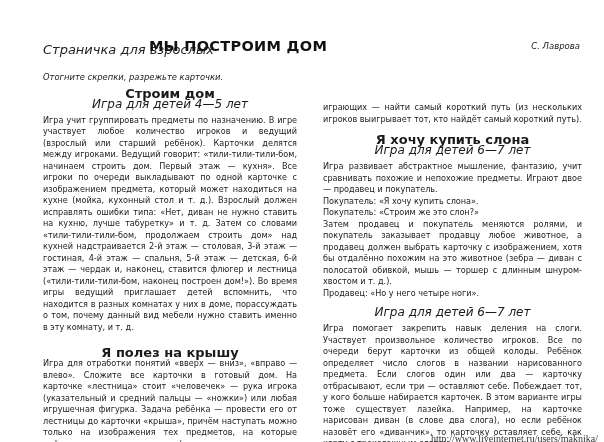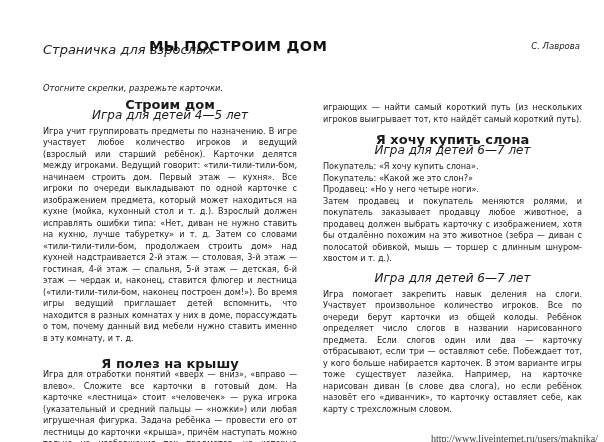--- a/index.html
+++ b/index.html
@@ -5,21 +5,21 @@
   html, body { margin: 0; padding: 0; background: #ffffff; }
   body { width: 604px; height: 442px; position: relative; overflow: hidden;
          font-family: "DejaVu Sans", sans-serif; color: #1a1a1a; }
   .hdr-left { position: absolute; left: 43px; top: 42px; font-size: 13px; font-style: italic; color: #222; }
   .hdr-title { position: absolute; left: 0; width: 476px; top: 38px; text-align: center;
                font-size: 14.5px; font-weight: bold; letter-spacing: 0.3px; color: #111; }
   .hdr-right { position: absolute; right: 24px; top: 41px; font-size: 8.5px; font-style: italic; color: #222; }
   .col { position: absolute; font-size: 8.1px; line-height: 11.5px; text-align: justify; }
   .col-left { left: 43px; width: 254px; top: 71px; }
   .col-right { left: 323px; width: 259px; top: 82px; margin-top: 20px; }
-  .instr { font-style: italic; font-size: 8.4px; margin: 12px 0 5px 0; }
+  .instr { font-style: italic; font-size: 8.4px; margin: 1px 0 5px 0; }
   .sec-title { text-align: center; font-weight: bold; font-size: 13px; line-height: 10px; margin-top: 4px; }
   .sec-sub { text-align: center; font-style: italic; font-size: 12px; line-height: 10px; margin-bottom: 6px; }
   .para { margin: 0; text-indent: 0; }
   .gap { height: 11px; }
   .footer-url { position: absolute; right: 6px; top: 433px; font-family: Liberation Serif, serif;
                 font-size: 10px; color: #333; }
 </style>
 </head>
 <body>
 
@@ -47,24 +47,25 @@
 </div>
 
 <div class="col col-right">
   <p class="para">играющих — найти самый короткий путь (из нескольких игроков выигрывает тот, кто найдёт самый короткий путь).</p>
 
   <div class="gap" style="height:6px"></div>
 
   <div>
     <div class="sec-title">Я хочу купить слона</div>
     <div class="sec-sub">Игра для детей 6—7 лет</div>
+    <p class="para">Игра развивает абстрактное мышление, фантазию, учит сравнивать похожие и непохожие предметы. Играют двое — продавец и покупатель.</p>
     <p class="para">Покупатель: «Я хочу купить слона».</p>
-    <p class="para">Покупатель: «Какой же это слон?»</p>
+    <p class="para">Покупатель: «Строим же это слон?»</p>
+    <p class="para">Затем продавец и покупатель меняются ролями, и покупатель заказывает продавцу любое животное, а продавец должен выбрать карточку с изображением, хотя бы отдалённо похожим на это животное (зебра — диван с полосатой обивкой, мышь — торшер с длинным шнуром-хвостом и т. д.).</p>
     <p class="para">Продавец: «Но у него четыре ноги».</p>
-    <p class="para">Затем продавец и покупатель меняются ролями, и покупатель заказывает продавцу любое животное, а продавец должен выбрать карточку с изображением, хотя бы отдалённо похожим на это животное (зебра — диван с полосатой обивкой, мышь — торшер с длинным шнуром-хвостом и т. д.).</p>
   </div>
 
   <div class="gap" style="height:8px"></div>
 
   <div>
     <div class="sec-sub">Игра для детей 6—7 лет</div>
     <p class="para">Игра помогает закрепить навык деления на слоги. Участвует произвольное количество игроков. Все по очереди берут карточки из общей колоды. Ребёнок определяет число слогов в названии нарисованного предмета. Если слогов один или два — карточку отбрасывают, если три — оставляют себе. Побеждает тот, у кого больше набирается карточек. В этом варианте игры тоже существует лазейка. Например, на карточке нарисован диван (в слове два слога), но если ребёнок назовёт его «диванчик», то карточку оставляет себе, как карту с трехсложным словом.</p>
 
   </div>
 </div>

